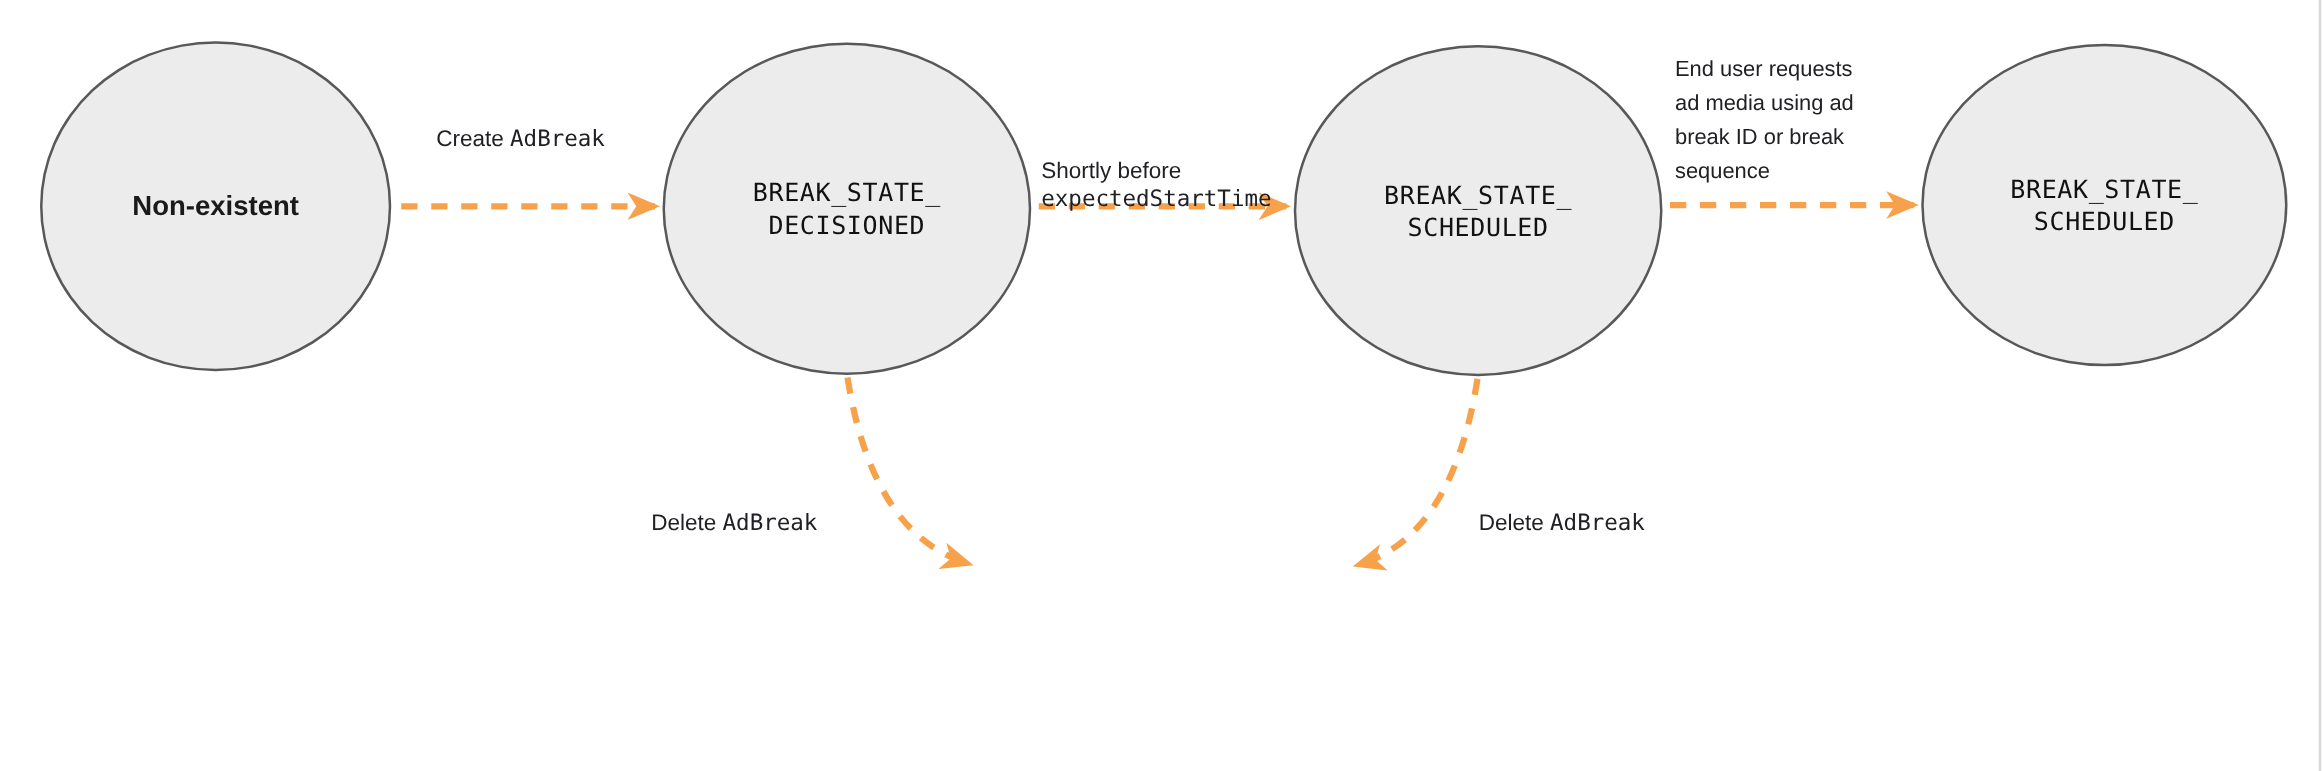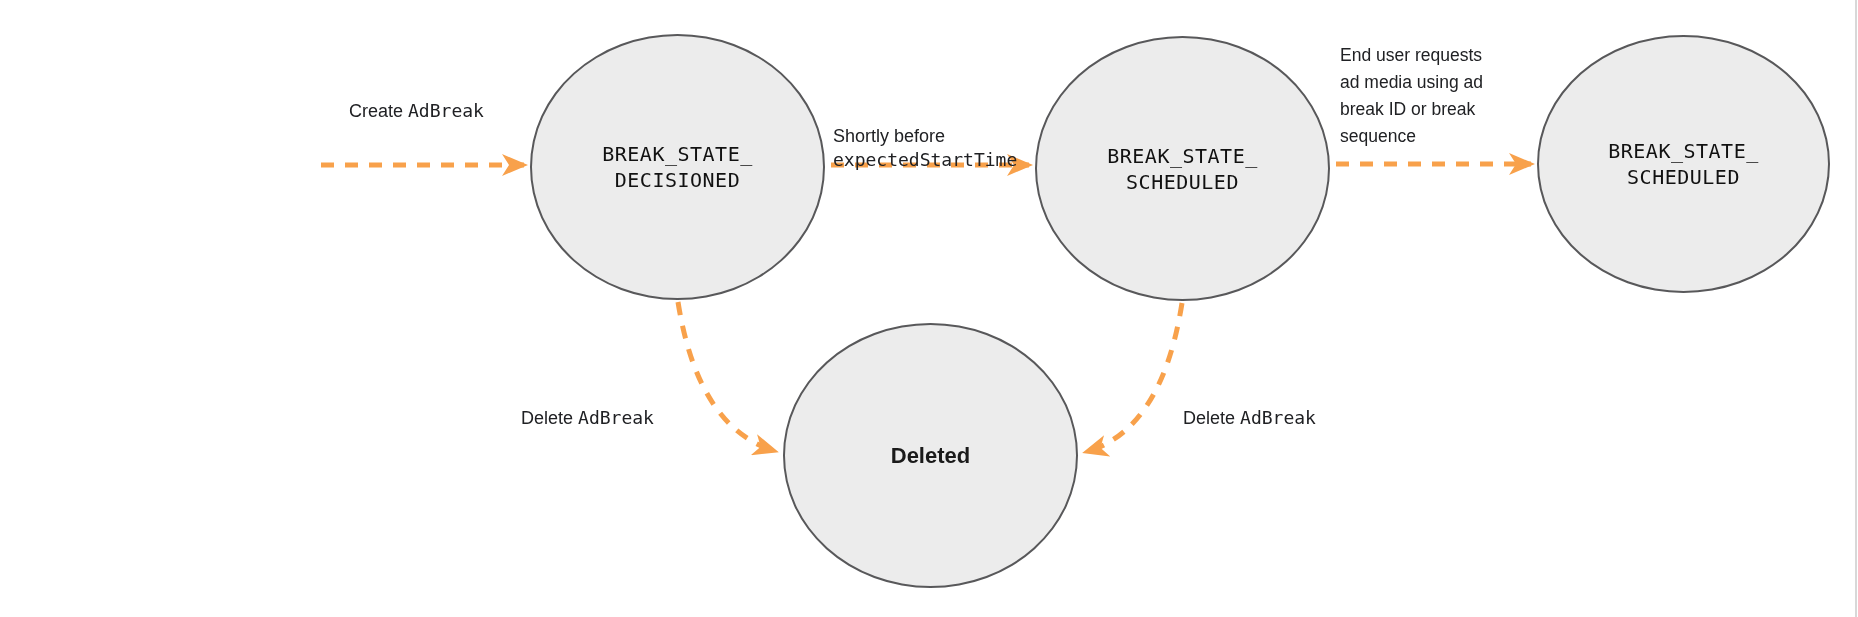--- a/index.html
+++ b/index.html
@@ -84,20 +84,23 @@
         <path class="arrowhead" d="M0 0 L26 11 L0 22 L7 11 Z"></path>
       </marker>
     </defs>
     <path class="edge" d="M 321 165 L 524 165" marker-end="url(#dart)"></path>
     <path class="edge" d="M 831 165 L 1029 165" marker-end="url(#dart)"></path>
     <path class="edge" d="M 1336 164 L 1531 164" marker-end="url(#dart)"></path>
     <path class="edge" d="M 678 302 Q 698 428 775 451" marker-end="url(#dart)"></path>
     <path class="edge" d="M 1182 303 Q 1162 430 1086 452" marker-end="url(#dart)"></path>
   </svg>
 
+  <div class="state-node" style="left:32px; top:33px; width:281px; height:264px;">
+    <div class="state-label-sans">Non-existent</div>
+  </div>
 
   <div class="state-node" style="left:530px; top:34px; width:295px; height:266px;">
     <div class="state-label-mono">
       <span>BREAK_STATE_</span>
       <span>DECISIONED</span>
     </div>
   </div>
 
   <div class="state-node" style="left:1035px; top:36px; width:295px; height:265px;">
     <div class="state-label-mono">
@@ -106,23 +109,20 @@
     </div>
   </div>
 
   <div class="state-node" style="left:1537px; top:35px; width:293px; height:258px;">
     <div class="state-label-mono">
       <span>BREAK_STATE_</span>
       <span>SCHEDULED</span>
     </div>
   </div>
 
-  <div class="state-node" style="left:783px; top:323px; width:295px; height:265px;">
-    <div class="state-label-sans">Deleted</div>
-  </div>
 
   <div class="edge-label" style="left:349px; top:99px;">
     <span>Create </span><span class="mono">AdBreak</span>
   </div>
 
   <div class="edge-label" style="left:833px; top:92px;margin-top:32px;">
     <span class="line">Shortly before</span>
     <span class="line mono">expectedStartTime</span>
   </div>
 

